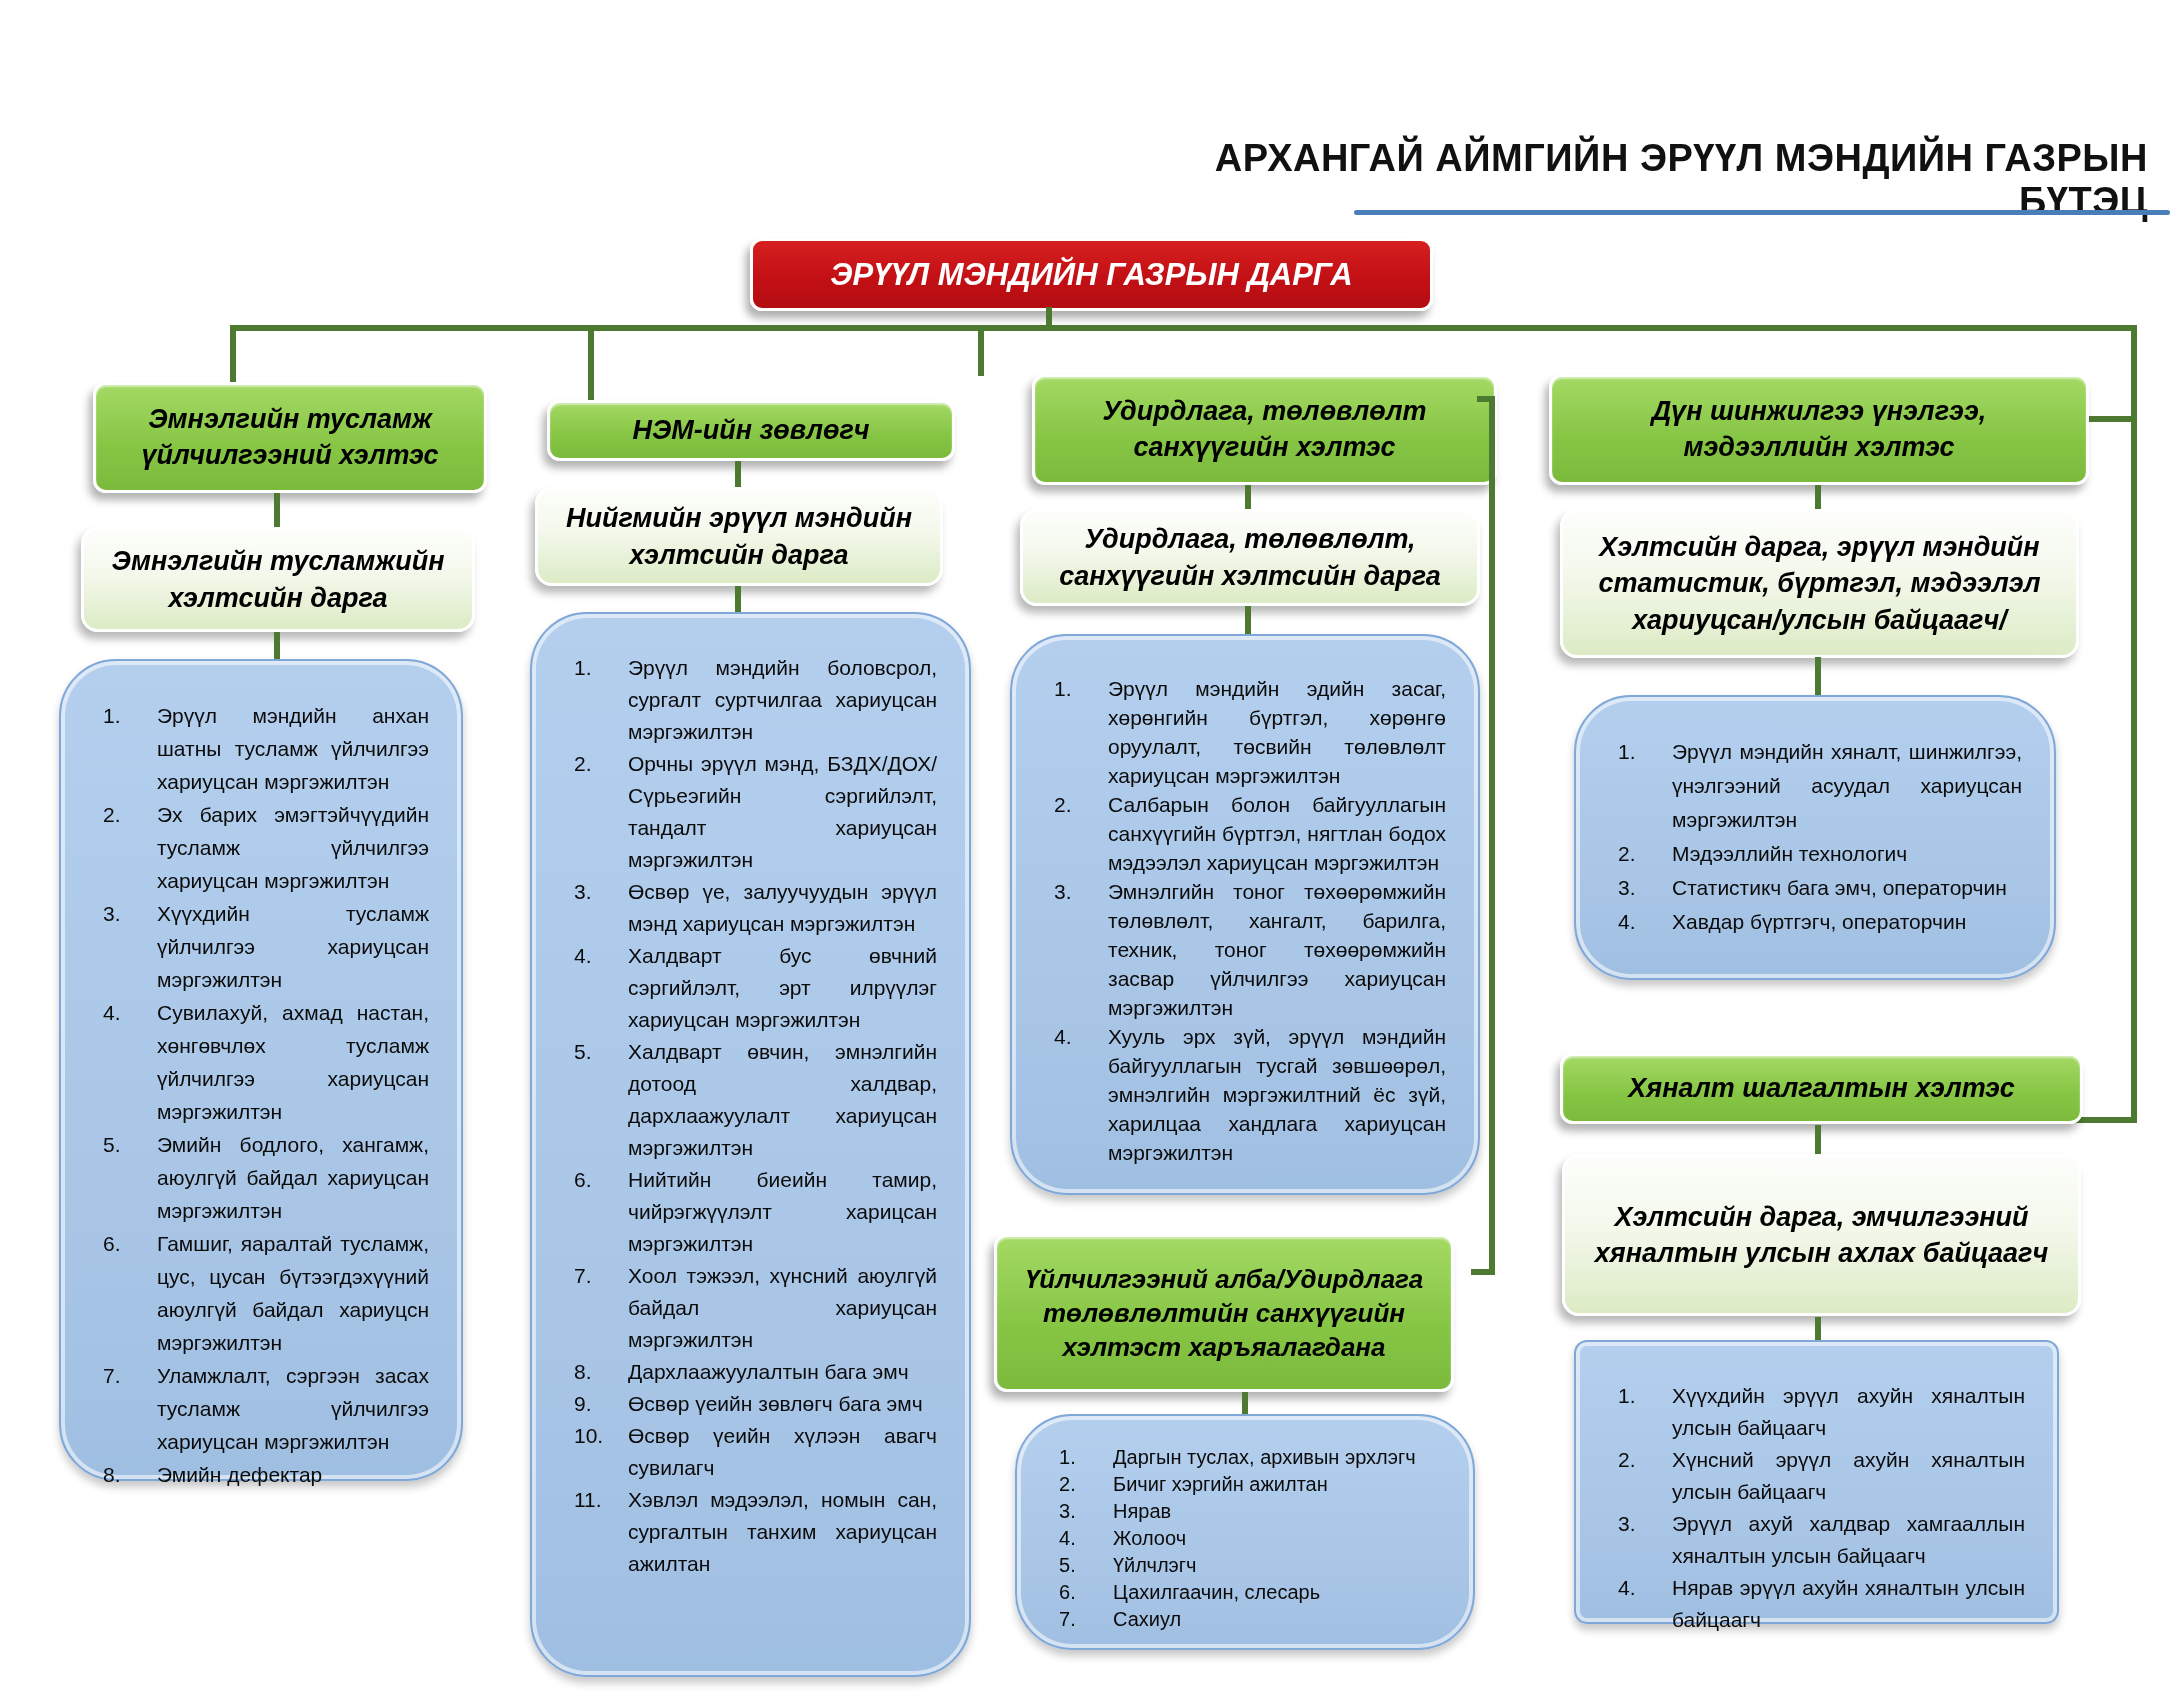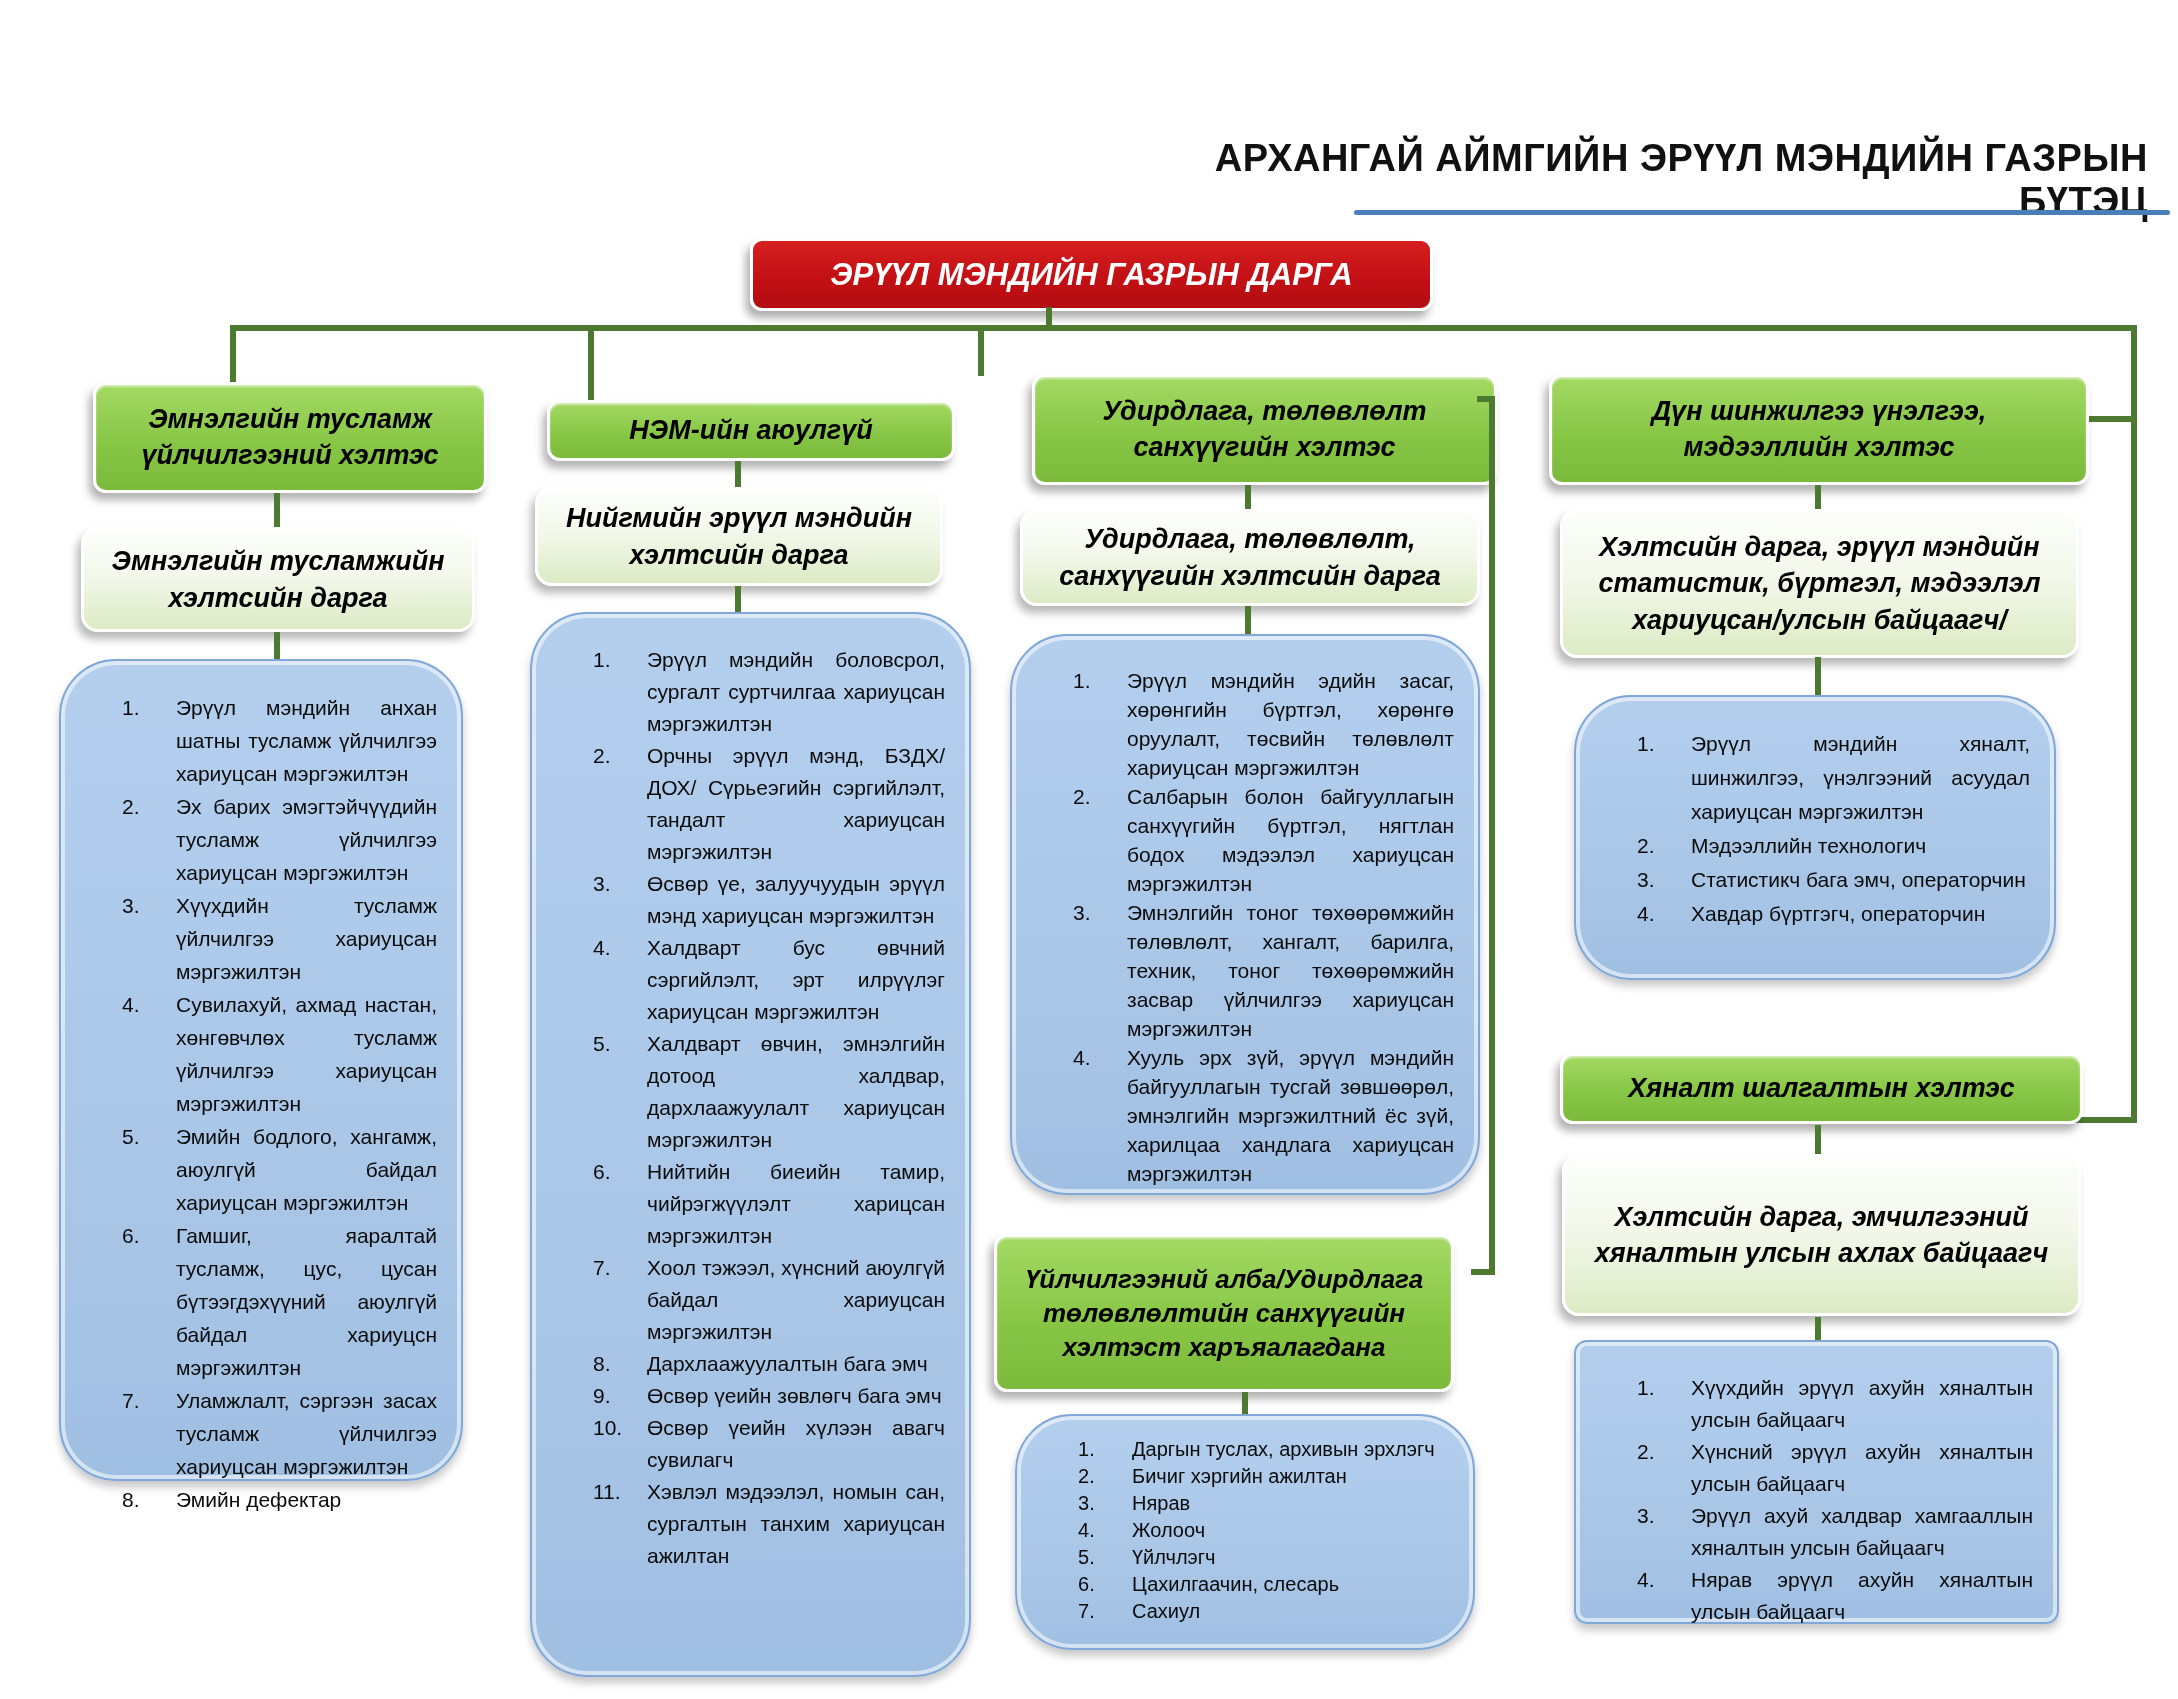--- a/index.html
+++ b/index.html
@@ -34,22 +34,22 @@
     font-weight:bold;font-style:italic;font-size:27px;line-height:1.34;color:#000;
     padding:6px 14px;
   }
   .blue{
     background:linear-gradient(180deg,#b4cfee 0%,#a8c5e6 70%,#9fbfe2 100%);
     border:2px solid #7fa8d8;border-radius:57px;
     box-shadow:0 6px 9px rgba(0,0,0,0.22), inset 0 0 0 4px rgba(255,255,255,0.55);
     align-items:flex-start;justify-content:flex-start;text-align:left;
   }
   .blue ol{
-    counter-reset:itm;list-style:none;margin:4px;width:100%;box-sizing:border-box;
-    padding:26px 20px 0 111px;
+    counter-reset:itm;list-style:none;margin:12px;width:100%;box-sizing:border-box;
+    padding:26px 20px 0 84px;
   }
   .blue li{
     counter-increment:itm;position:relative;text-align:justify;
     font-size:21px;line-height:33px;color:#0b0b0b;
   }
   .blue li::before{content:counter(itm) ".";position:absolute;left:-54px;}
   .lh32 li{line-height:32px;}
   .lh29 li{line-height:29px;}
   .lh27 li{line-height:27px;font-size:20px;}
   .lh34 li{line-height:34px;}
@@ -84,21 +84,21 @@
         <li>Эх барих эмэгтэйчүүдийн тусламж үйлчилгээ хариуцсан мэргэжилтэн</li>
         <li>Хүүхдийн тусламж үйлчилгээ хариуцсан мэргэжилтэн</li>
         <li>Сувилахуй, ахмад настан, хөнгөвчлөх тусламж үйлчилгээ хариуцсан мэргэжилтэн</li>
         <li>Эмийн бодлого, хангамж, аюулгүй байдал хариуцсан мэргэжилтэн</li>
         <li>Гамшиг, яаралтай тусламж, цус, цусан бүтээгдэхүүний аюулгүй байдал хариуцсн мэргэжилтэн</li>
         <li>Уламжлалт, сэргээн засах тусламж үйлчилгээ хариуцсан мэргэжилтэн</li>
         <li>Эмийн дефектар</li>
       </ol>
   </div>
 
-  <div class="box green" style="left:535px;top:400px;width:408px;height:61px;">НЭМ-ийн аюулгүй</div>
+  <div class="box green" style="left:535px;top:400px;width:408px;height:61px;">НЭМ-ийн зөвлөгч</div>
   <div class="conn" style="left:735px;top:461px;width:6px;height:26px;"></div>
   <div class="box cream" style="left:535px;top:487px;width:408px;height:99px;">Нийгмийн эрүүл мэндийн хэлтсийн дарга</div>
   <div class="conn" style="left:735px;top:586px;width:6px;height:26px;"></div>
   <div class="box blue lh32" style="left:530px;top:612px;width:441px;height:1065px;">
     <ol>
         <li>Эрүүл мэндийн боловсрол, сургалт суртчилгаа хариуцсан мэргэжилтэн</li>
         <li>Орчны эрүүл мэнд, БЗДХ/ДОХ/ Сүрьеэгийн сэргийлэлт, тандалт хариуцсан мэргэжилтэн</li>
         <li>Өсвөр үе, залуучуудын эрүүл мэнд хариуцсан мэргэжилтэн</li>
         <li>Халдварт бус өвчний сэргийлэлт, эрт илрүүлэг хариуцсан мэргэжилтэн</li>
         <li>Халдварт өвчин, эмнэлгийн дотоод халдвар, дархлаажуулалт хариуцсан мэргэжилтэн</li>

